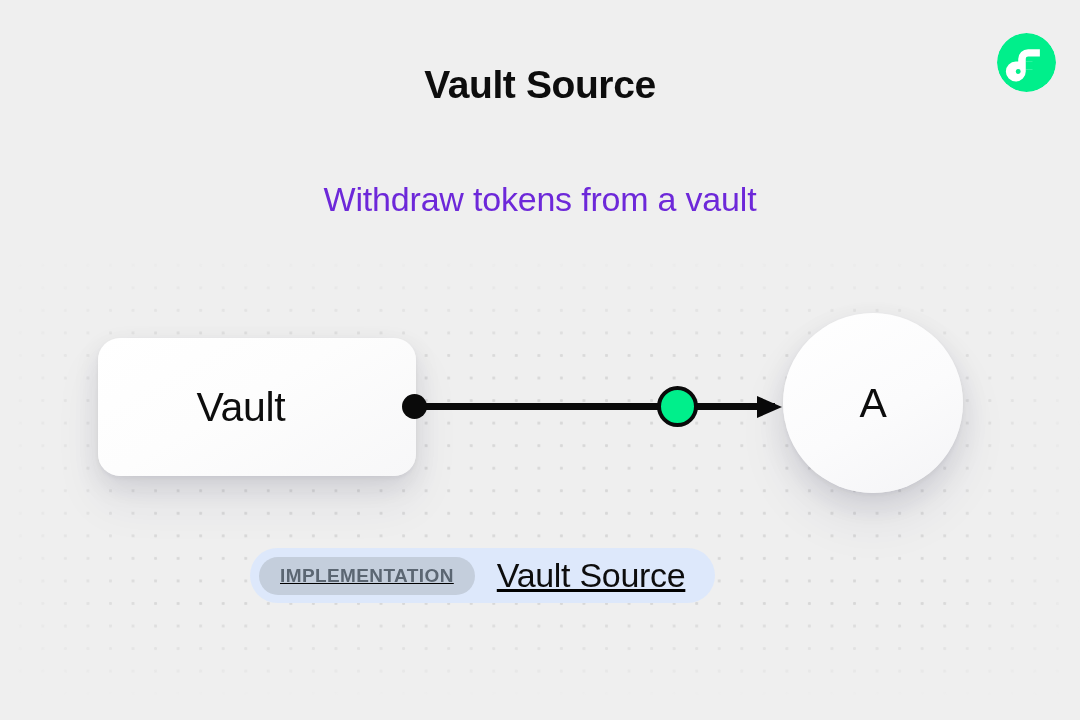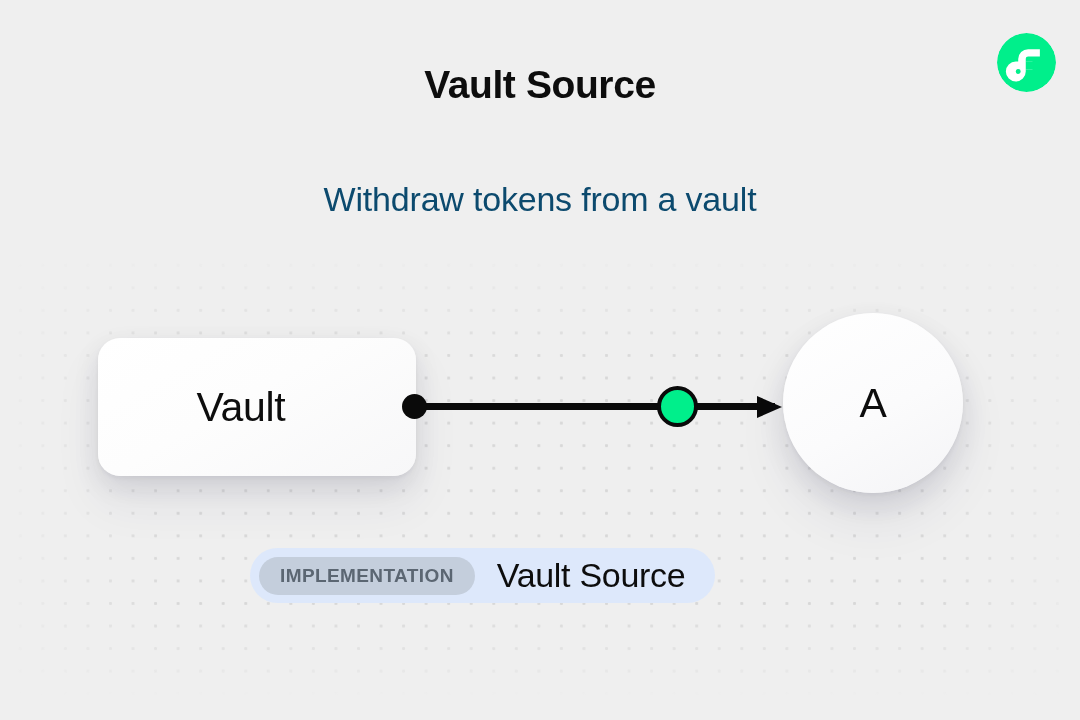--- a/index.html
+++ b/index.html
@@ -58,21 +58,21 @@
   }
 
   #page-subtitle {
     position:absolute;
     left:0; top:180px;
     width:1080px;
     text-align:center;
     font-size:34px;
     font-weight:400;
     letter-spacing:-0.2px;
-    color:#0c4a6e;
+    color:#6d28d9;
   }
 
   
   #diagram {
     position:absolute;
     left:0; top:0;
     width:1080px; height:720px;
     pointer-events:none;
     padding-left:15px;
   }
@@ -160,20 +160,21 @@
   
   #impl-badge {
     position:absolute;
     left:250px; top:548px;
     height:55px;
     display:flex;
     align-items:center;
     padding:0 30px 0 9px;
     background:#dde8fb;
     border-radius:28px;
+    text-decoration:underline;
   }
   #impl-badge-tag {
     display:flex;
     align-items:center;
     height:38px;
     padding:0 21px;
     background:#c4cedc;
     border-radius:19px;
     font-size:19px;
     font-weight:bold;

